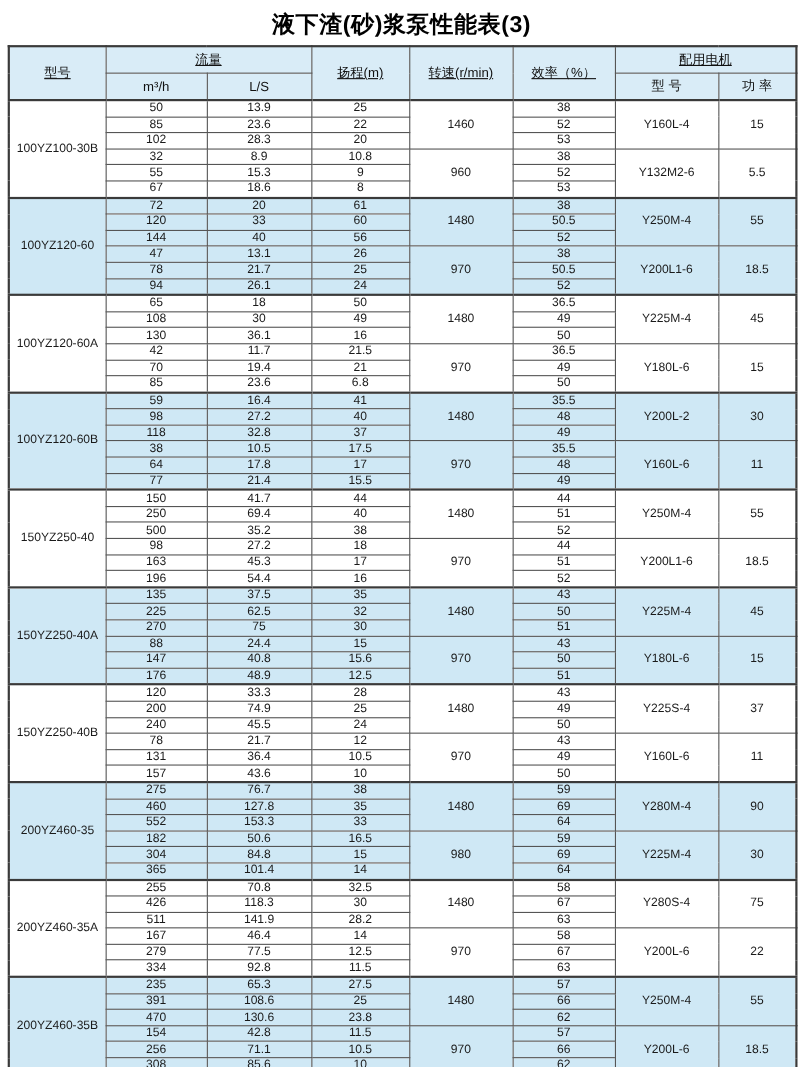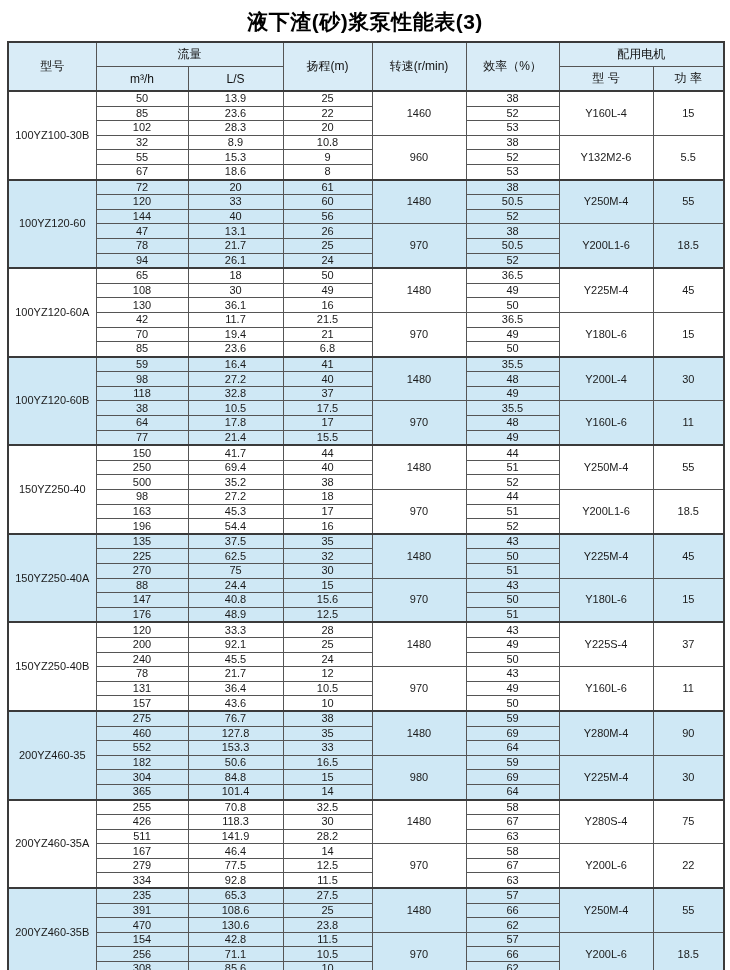--- a/index.html
+++ b/index.html
@@ -44,20 +44,21 @@
   }
   .perf-table thead th {
     background: #d9ecf7;
     font-weight: normal;
     font-size: 12px;
     height: 23px;
     color: #111;
   }
   .perf-table thead tr:first-child th {
     border-bottom-color: #555555;
+    text-decoration: underline;
   }
   .perf-table td {
     font-size: 11px;
     height: 13.6px;
     line-height: 13px;
     background: #ffffff;
   }
   .perf-table tr.shaded td { background: #cfe8f5; }
   .perf-table tr.group-start td { border-top: 2px solid #3a3a3a; }
   .perf-table td.model-cell { font-size: 11px; margin-left: 20px; }
@@ -225,21 +226,21 @@
           <td>6.8</td>
           <td>50</td>
         </tr>
         <tr class="shaded group-start">
           <td rowspan="6" class="model-cell">100YZ120-60B</td>
           <td>59</td>
           <td>16.4</td>
           <td>41</td>
           <td rowspan="3">1480</td>
           <td>35.5</td>
-          <td rowspan="3">Y200L-4</td>
+          <td rowspan="3">Y200L-2</td>
           <td rowspan="3">30</td>
         </tr>
         <tr class="shaded">
           <td>98</td>
           <td>27.2</td>
           <td>40</td>
           <td>48</td>
         </tr>
         <tr class="shaded">
           <td>118</td>
@@ -359,21 +360,21 @@
           <td>120</td>
           <td>33.3</td>
           <td>28</td>
           <td rowspan="3">1480</td>
           <td>43</td>
           <td rowspan="3">Y225S-4</td>
           <td rowspan="3">37</td>
         </tr>
         <tr>
           <td>200</td>
-          <td>92.1</td>
+          <td>74.9</td>
           <td>25</td>
           <td>49</td>
         </tr>
         <tr>
           <td>240</td>
           <td>45.5</td>
           <td>24</td>
           <td>50</td>
         </tr>
         <tr>

